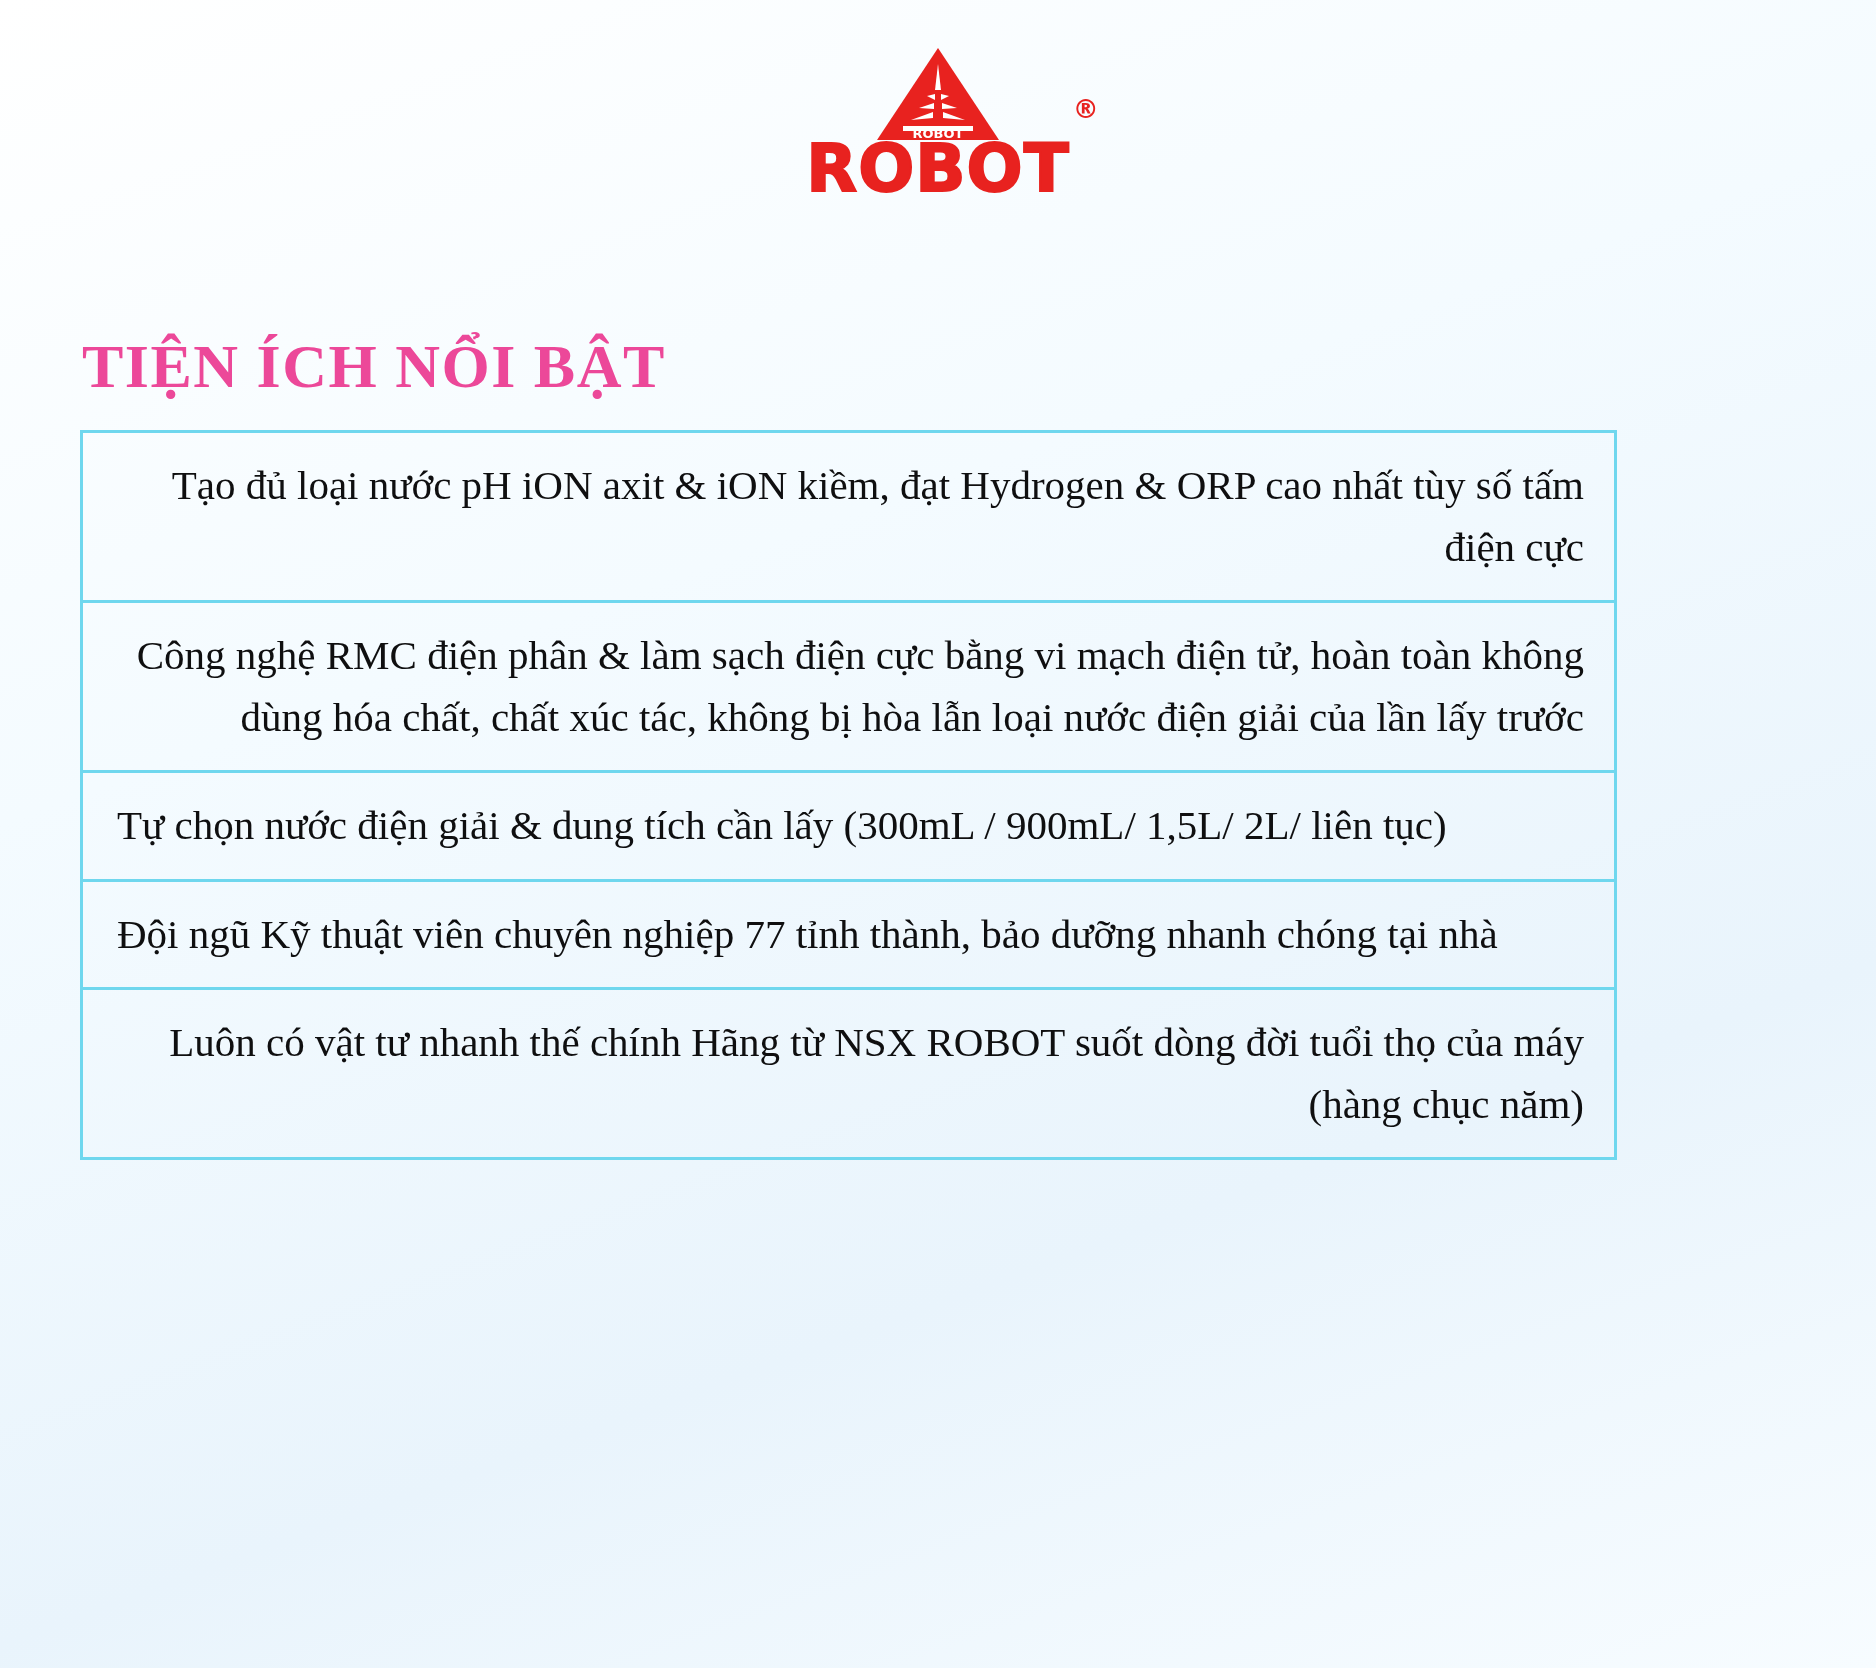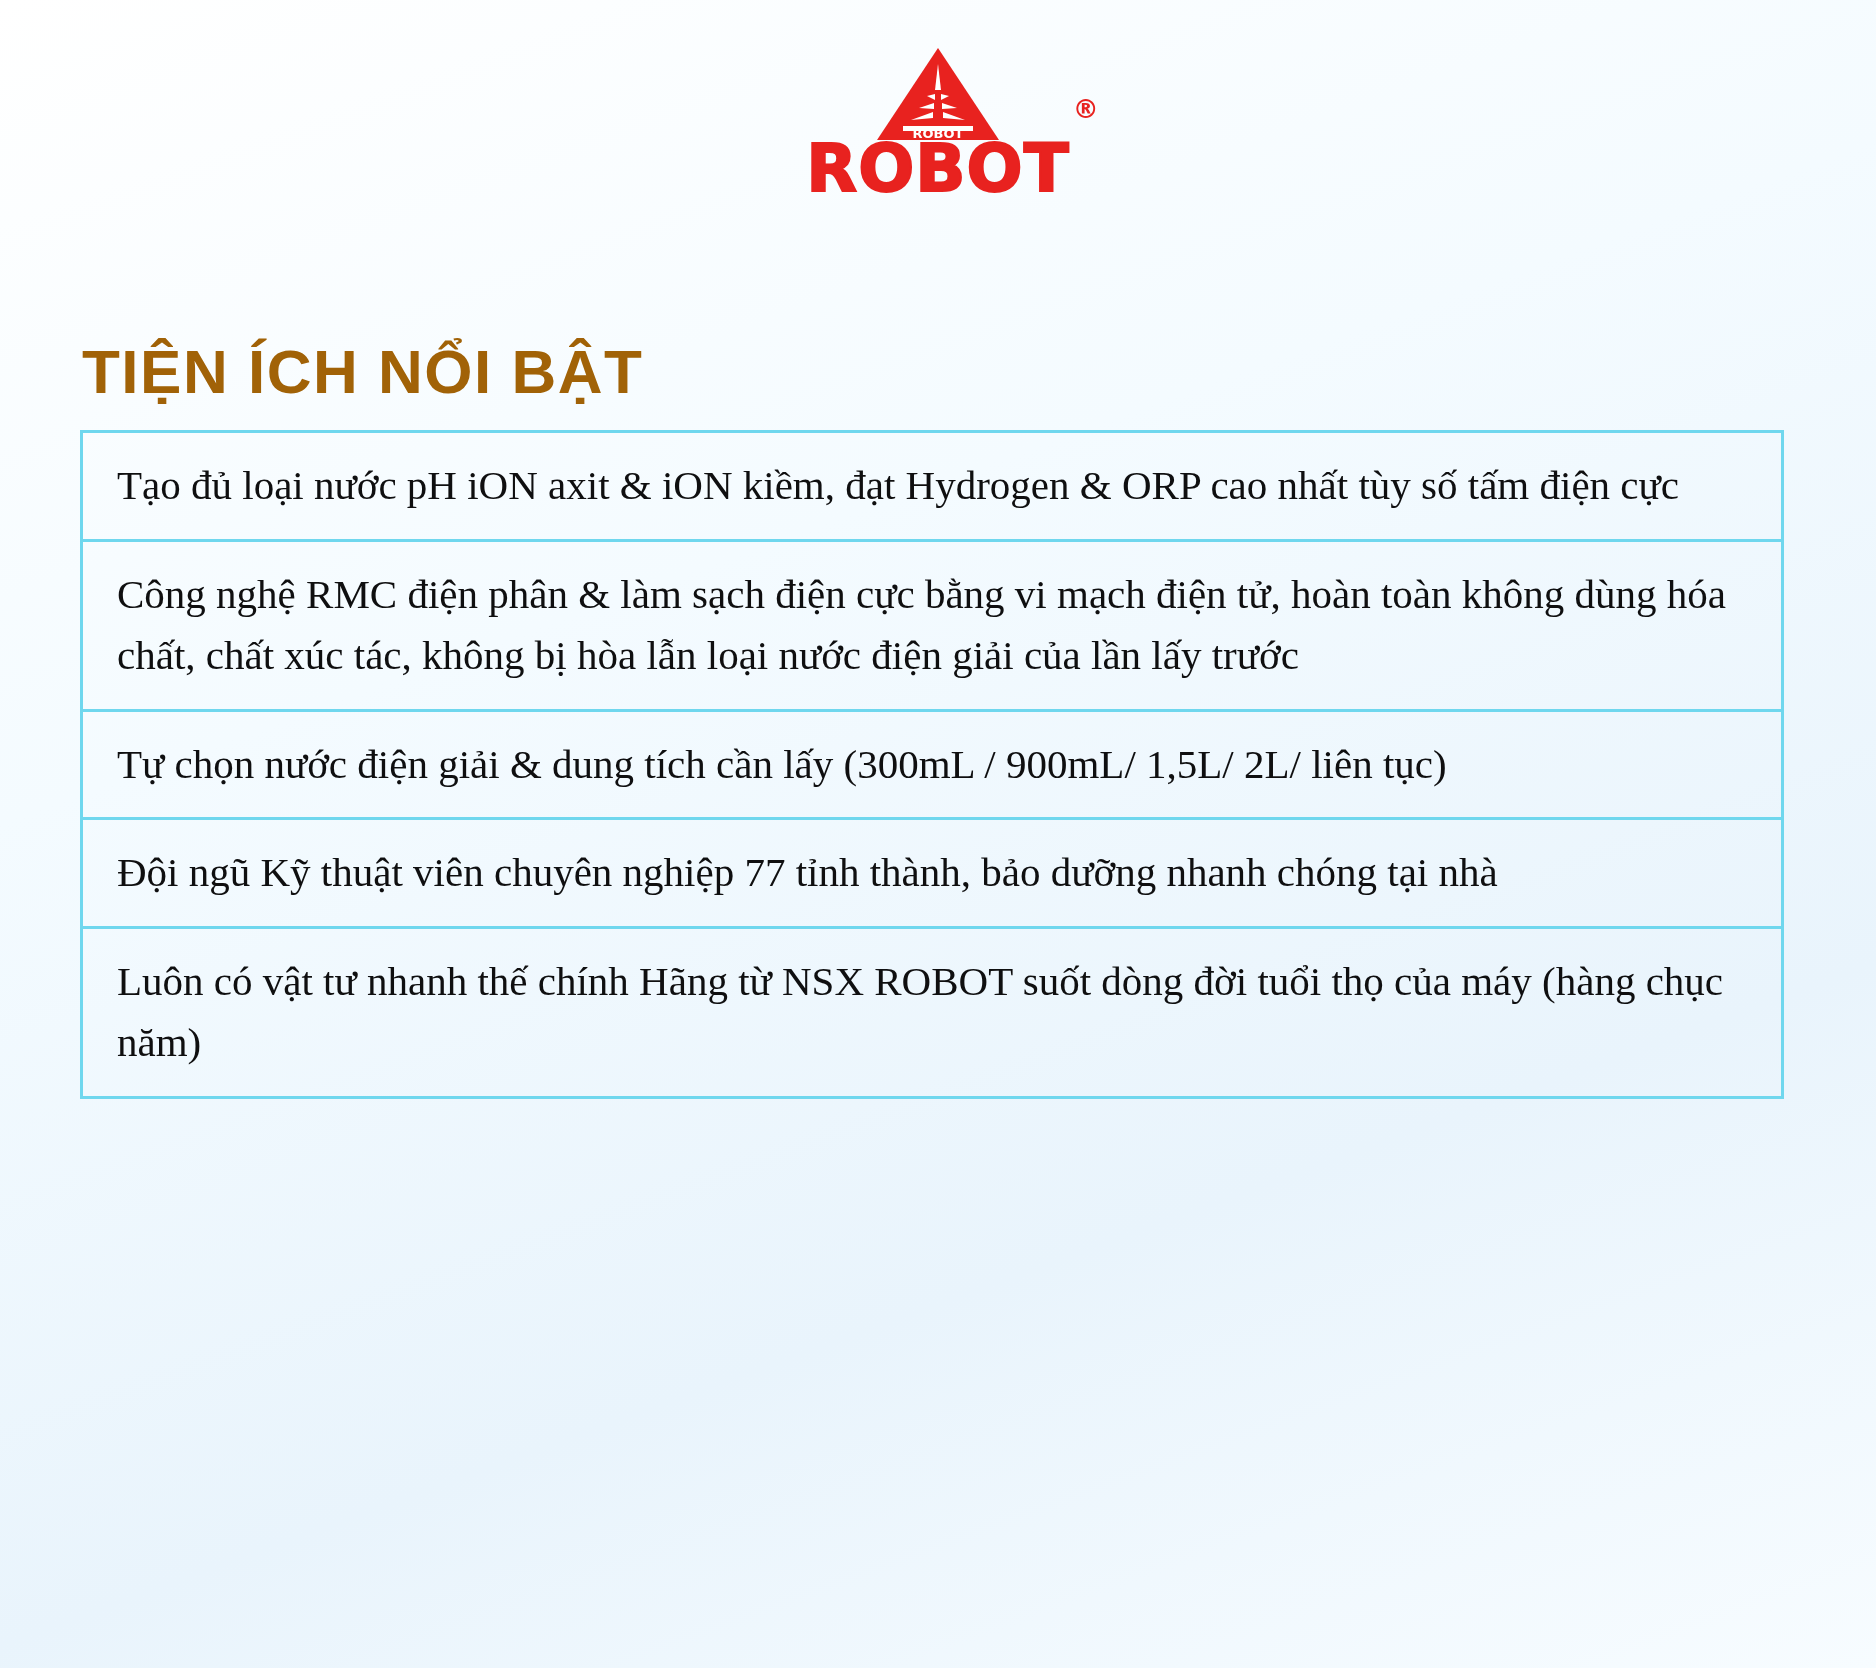--- a/index.html
+++ b/index.html
@@ -55,40 +55,41 @@
     font-family: "DejaVu Sans", sans-serif;
     font-size: 26px;
     font-weight: bold;
     color: #e8221f;
     -webkit-text-stroke: 0;
   }
 
   
   .heading {
     position: absolute;
-    top: 296px;
+    top: 290px;
     left: 82px;
-    font-family: Liberation Sans, sans-serif;
+    font-family: Liberation Serif, serif;
     font-weight: bold;
     font-size: 62px;
     letter-spacing: 1.5px;
-    color: #a16207;
+    color: #ec4899;
     text-transform: uppercase;
     line-height: 1.1;
   }
 
   
   .benefits {
     position: absolute;
     top: 430px;
     left: 80px;
-    width: 1704px;
+    width: 1537px;
     border: 3px solid #6fd7ee;
     box-sizing: border-box;
     background: transparent;
+    text-align: right;
   }
   .benefit-row {
     border-bottom: 3px solid #6fd7ee;
     box-sizing: border-box;
     padding: 22px 30px 22px 34px;
     display: flex;
     align-items: center;
     min-height: 86px;
   }
   .benefit-row:last-child {

